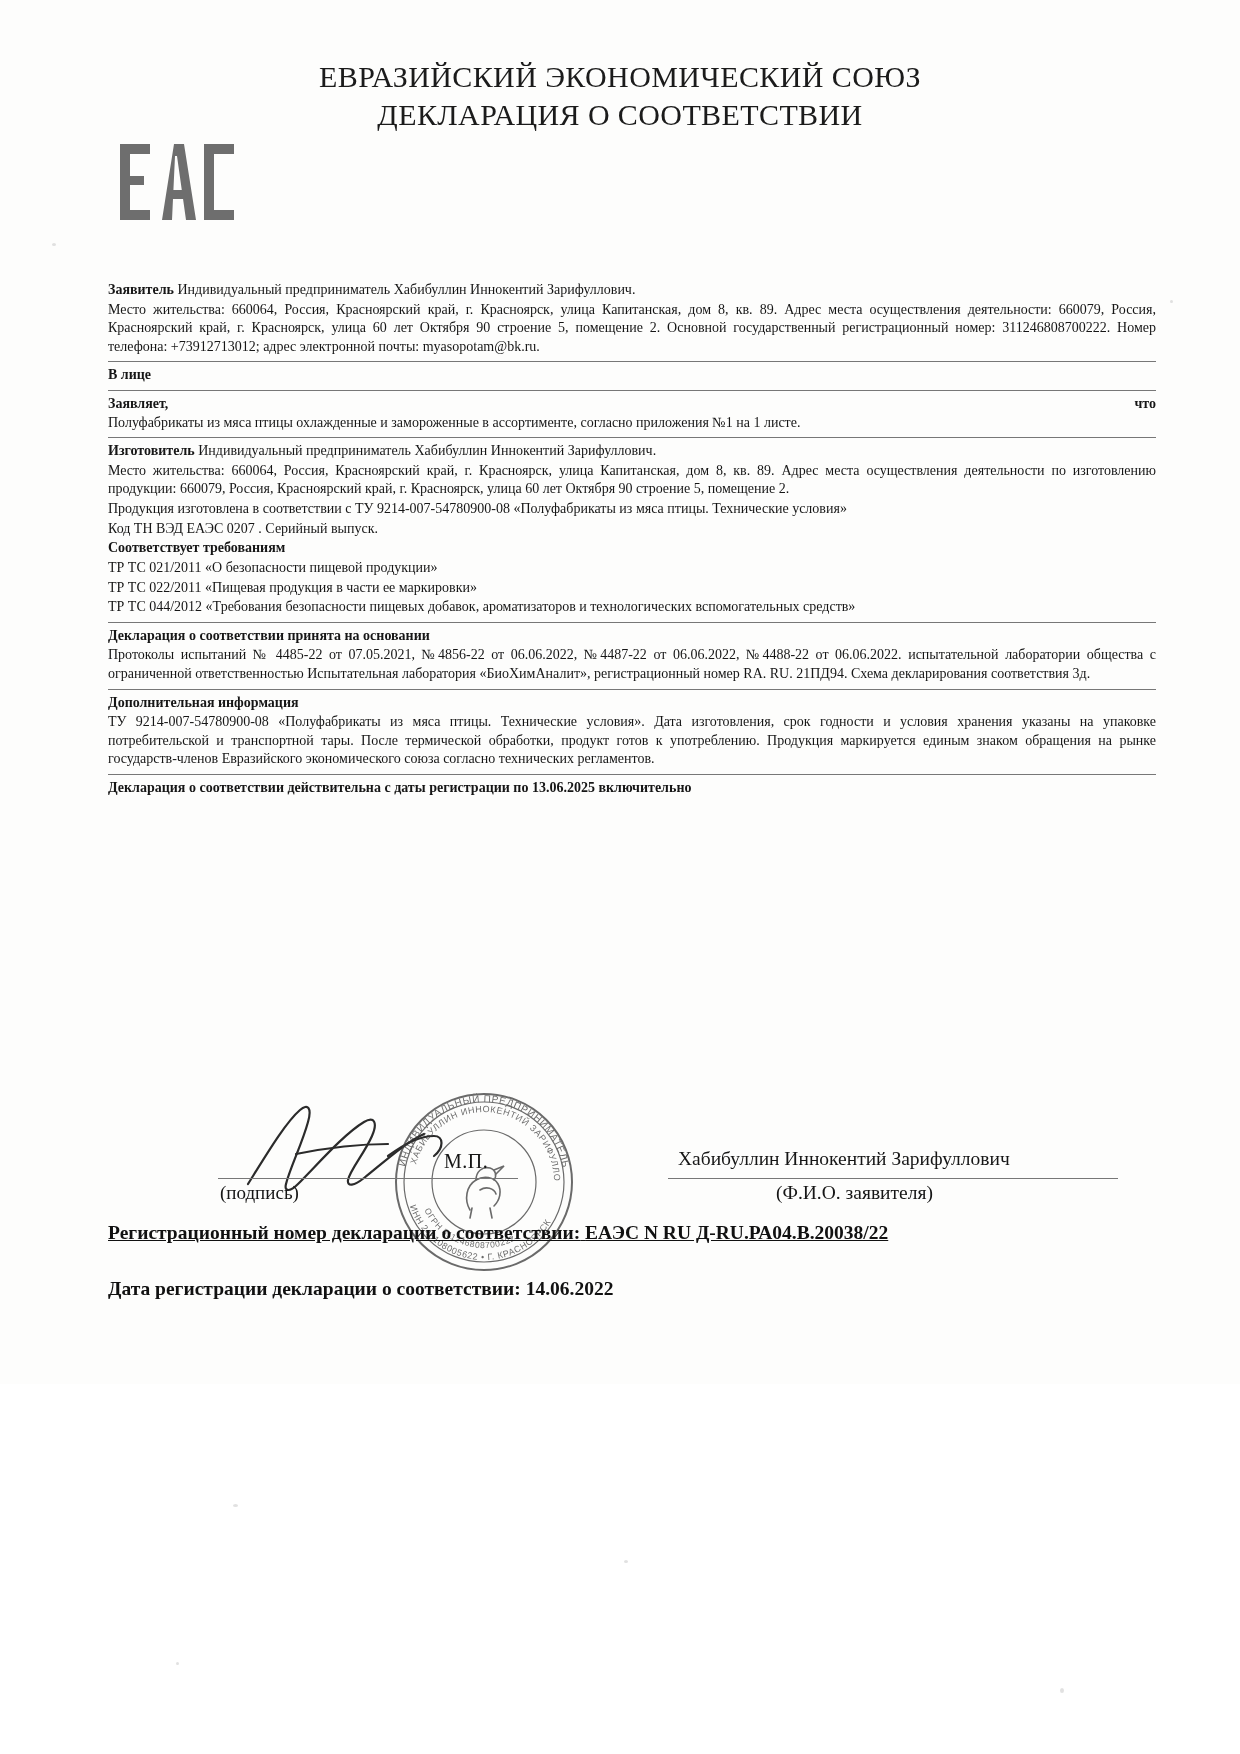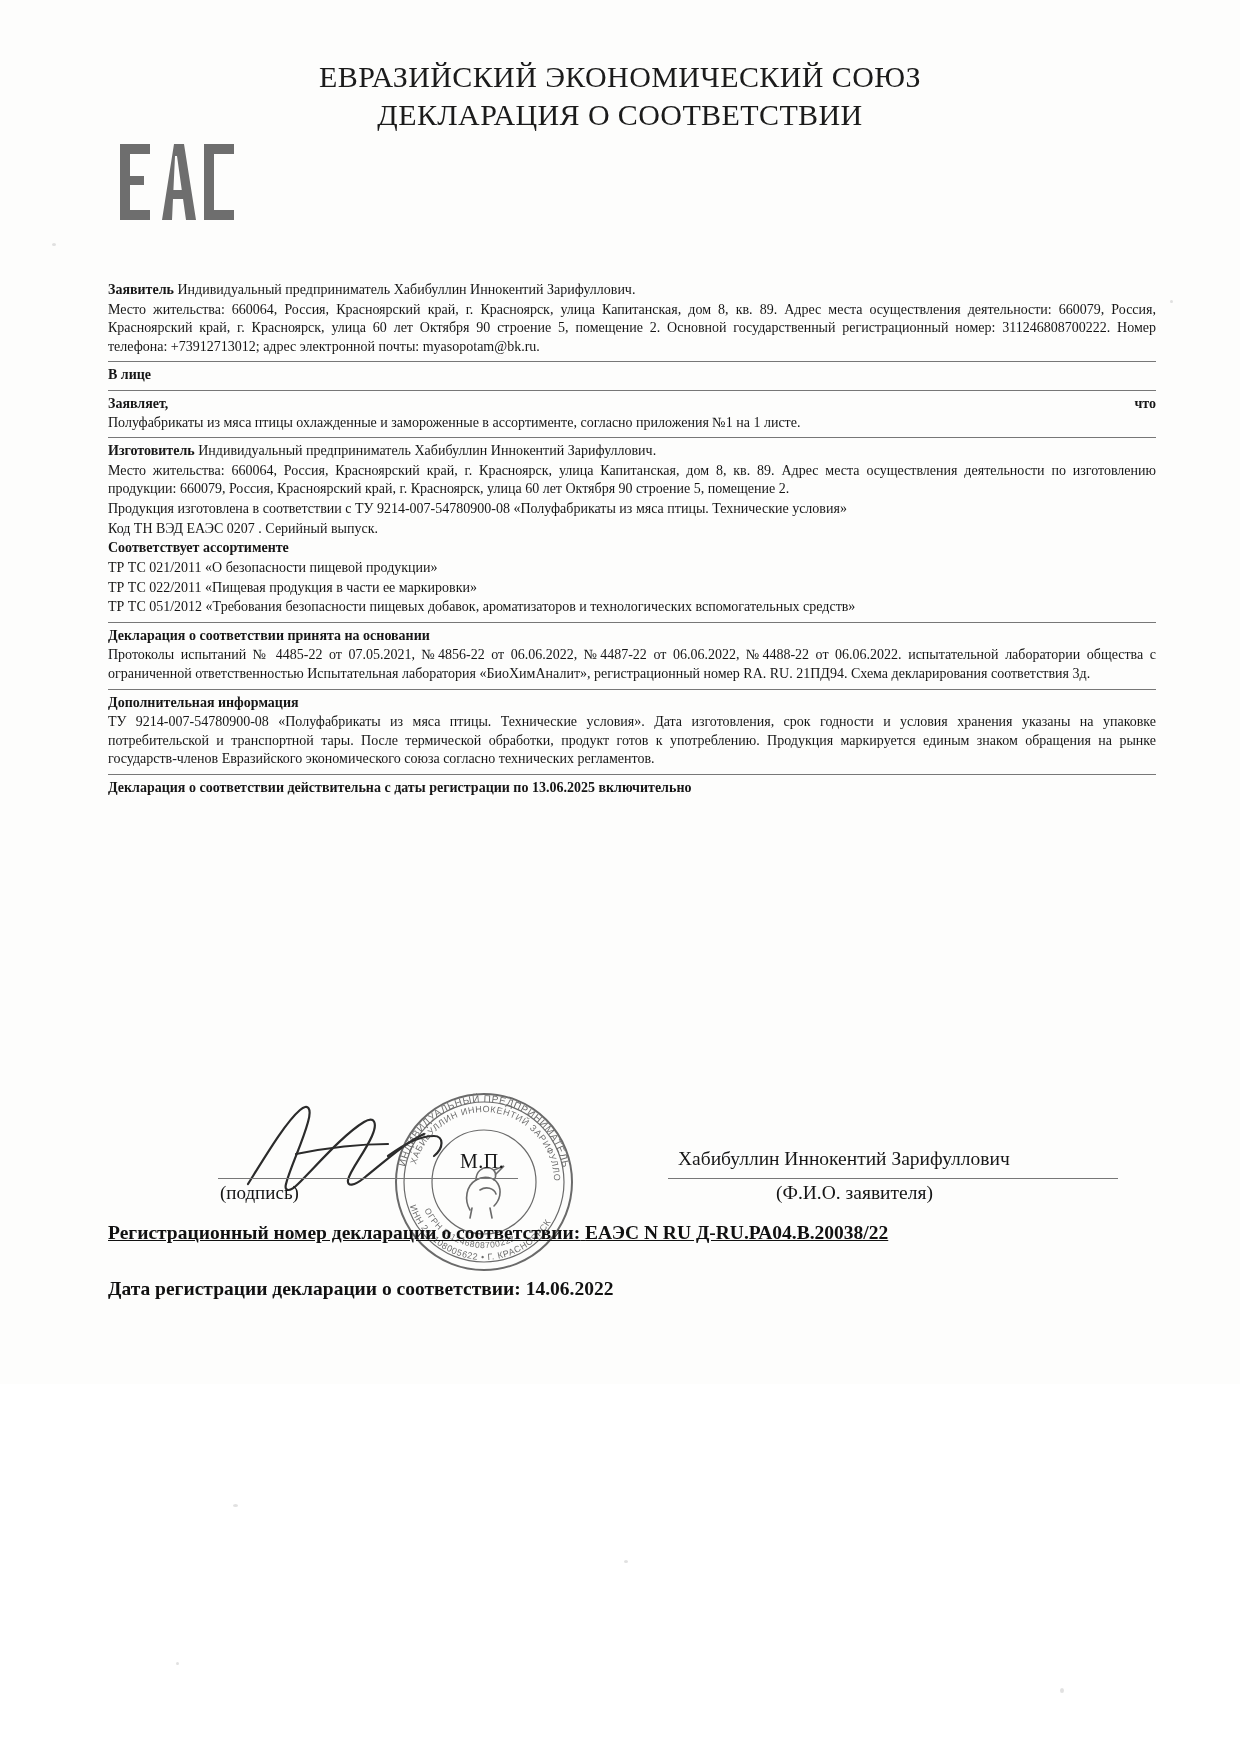--- a/index.html
+++ b/index.html
@@ -96,21 +96,21 @@
     border-top: 1px solid #777;
     height: 0;
   }
   .sig-left-line { left: 110px; top: 78px; width: 300px; }
   .sig-right-line { left: 560px; top: 78px; width: 450px; }
   .sign-label {
     position: absolute;
     font-size: 19px;
     color: #161616;
   }
-  .mp { position: absolute; left: 352px; top: 50px; font-size: 20px; letter-spacing: .5px; }
+  .mp { position: absolute; left: 336px; top: 50px; font-size: 20px; letter-spacing: .5px; }
   .podpis { position: absolute; left: 112px; top: 82px; font-size: 19px; }
   .fio-name { position: absolute; left: 570px; top: 48px; font-size: 19.5px; }
   .fio-label { position: absolute; left: 668px; top: 82px; font-size: 19.5px; }
 
   .reg-line {
     position: absolute;
     left: 0; top: 122px;
     font-size: 19.5px;
     text-decoration: underline;
   }
@@ -192,24 +192,24 @@
       <span class="bold">что</span>
     </div>
     <p class="just">Полуфабрикаты из мяса птицы охлажденные и замороженные в ассортименте, согласно приложения №1 на 1 листе.</p>
     <hr class="rule">
 
     <p><span class="bold">Изготовитель</span> <span>Индивидуальный предприниматель Хабибуллин Иннокентий Зарифуллович.</span></p>
     <p class="just">Место жительства: 660064, Россия, Красноярский край, г. Красноярск, улица Капитанская, дом 8, кв. 89. Адрес места осуществления деятельности по изготовлению продукции: 660079, Россия, Красноярский край, г. Красноярск, улица 60 лет Октября 90 строение 5, помещение 2.</p>
     <p class="just">Продукция изготовлена в соответствии с ТУ 9214-007-54780900-08 «Полуфабрикаты из мяса птицы. Технические условия»</p>
     <p>Код ТН ВЭД ЕАЭС 0207 . Серийный выпуск.</p>
 
-    <p class="bold">Соответствует ассортименте</p>
+    <p class="bold">Соответствует требованиям</p>
     <p>ТР ТС 021/2011 «О безопасности пищевой продукции»</p>
     <p>ТР ТС 022/2011 «Пищевая продукция в части ее маркировки»</p>
-    <p class="just">ТР ТС 051/2012 «Требования безопасности пищевых добавок, ароматизаторов и технологических вспомогательных средств»</p>
+    <p class="just">ТР ТС 044/2012 «Требования безопасности пищевых добавок, ароматизаторов и технологических вспомогательных средств»</p>
     <hr class="rule">
 
     <p class="bold">Декларация о соответствии принята на основании</p>
     <p class="just">Протоколы испытаний № 4485-22 от 07.05.2021, №4856-22 от 06.06.2022, №4487-22 от 06.06.2022, №4488-22 от 06.06.2022. испытательной лаборатории общества с ограниченной ответственностью Испытательная лаборатория «БиоХимАналит», регистрационный номер RA. RU. 21ПД94. Схема декларирования соответствия 3д.</p>
     <hr class="rule">
 
     <p class="bold">Дополнительная информация</p>
     <p class="just">ТУ 9214-007-54780900-08 «Полуфабрикаты из мяса птицы. Технические условия». Дата изготовления, срок годности и условия хранения указаны на упаковке потребительской и транспортной тары. После термической обработки, продукт готов к употреблению. Продукция маркируется единым знаком обращения на рынке государств-членов Евразийского экономического союза согласно технических регламентов.</p>
     <hr class="rule">
 

